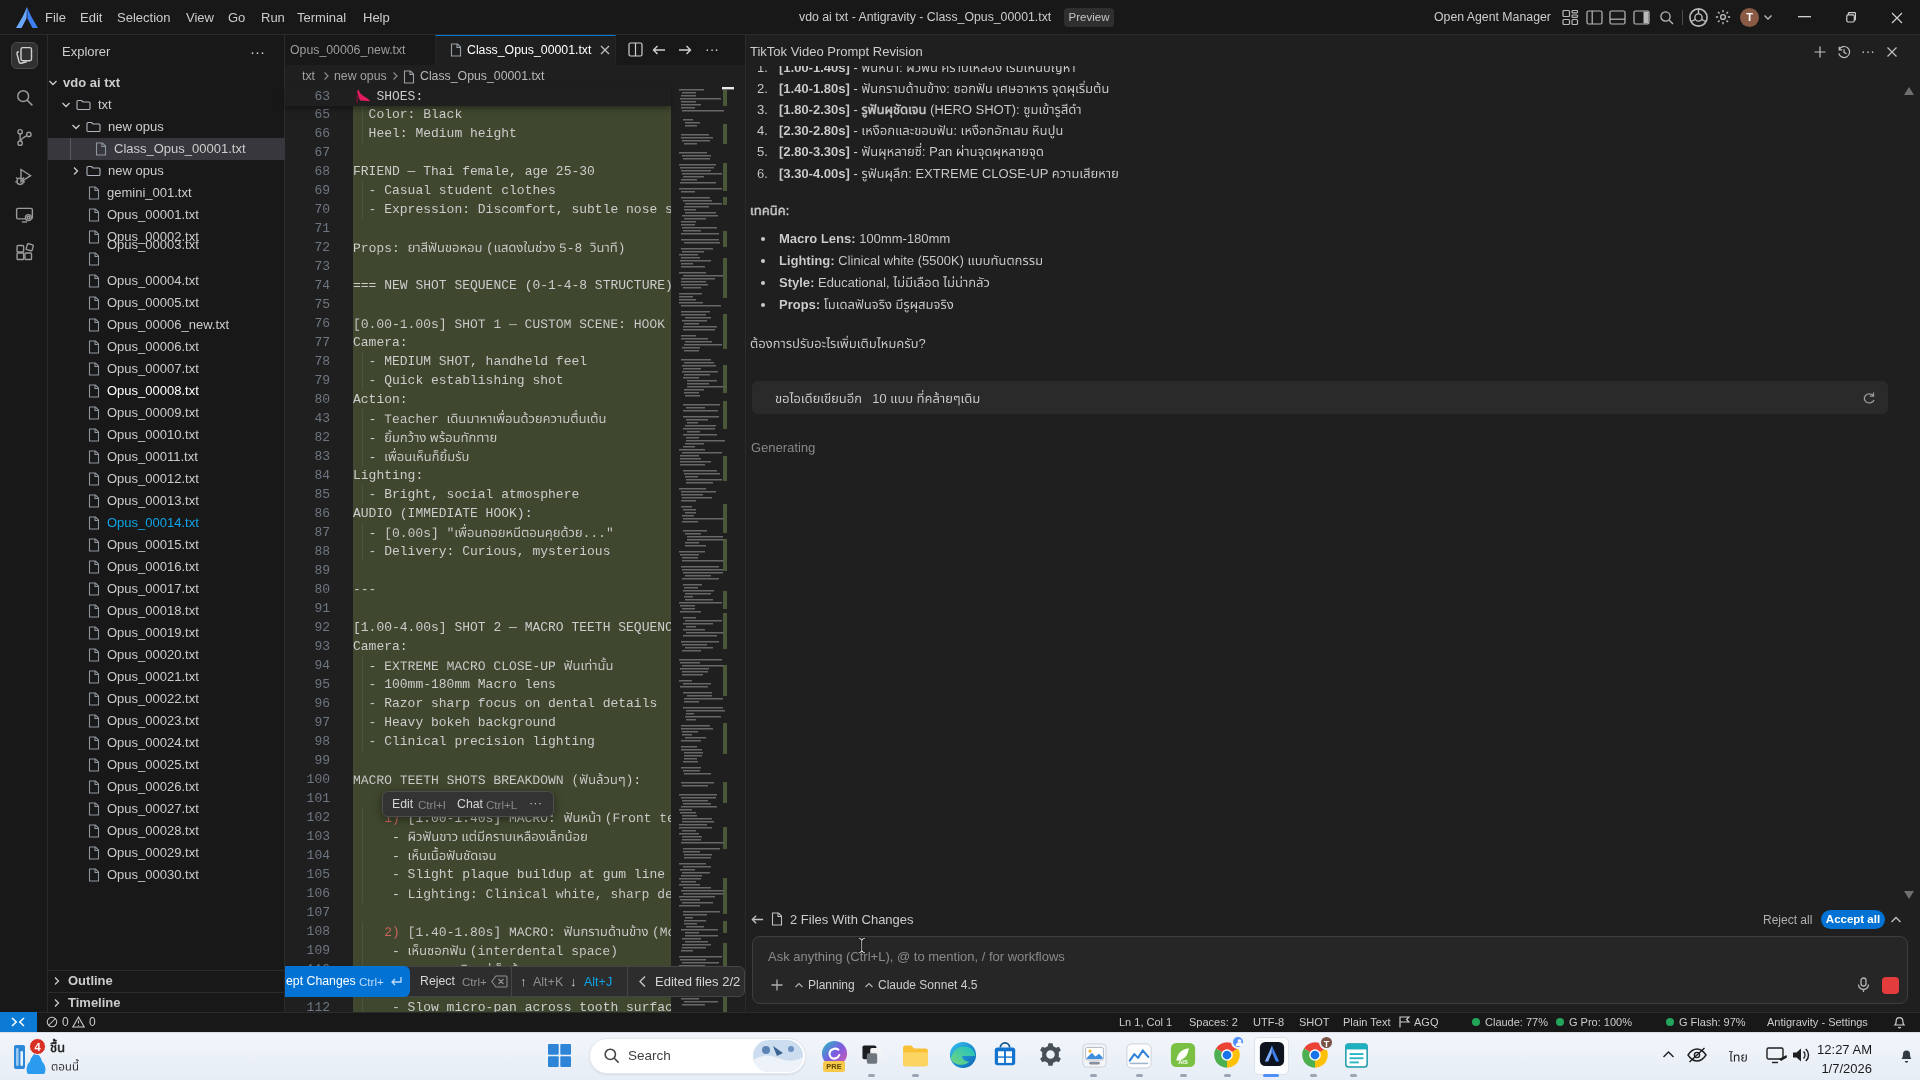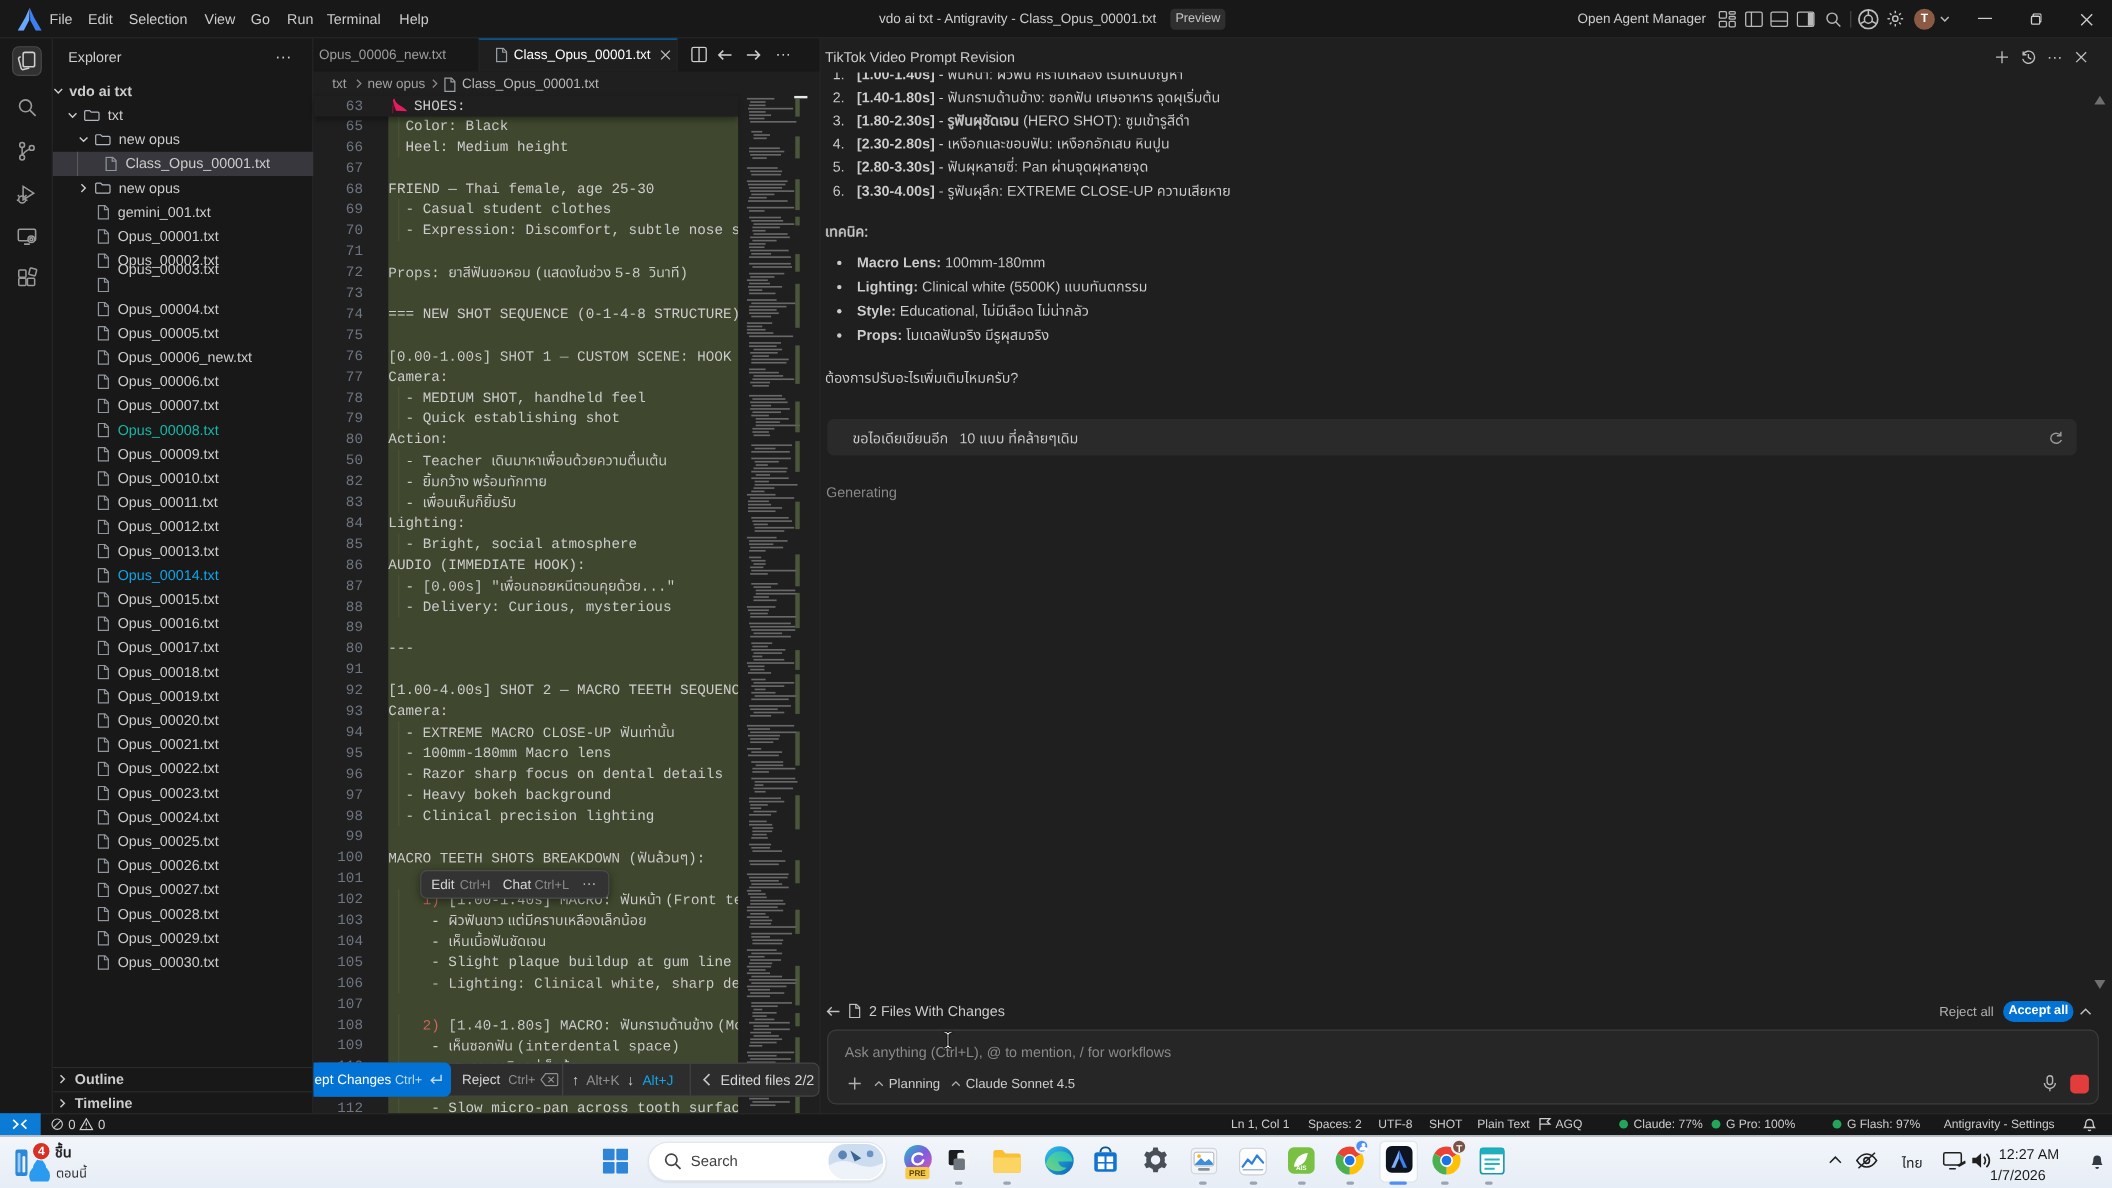--- a/index.html
+++ b/index.html
@@ -368,21 +368,21 @@
 <div style="position:absolute;left:107px;top:335.8px;font:400 13px/21px 'Liberation Sans',sans-serif;color:#cccccc;white-space:pre;letter-spacing:0;">Opus_00006.txt</div>
 <svg class="abs" style="left:88px;top:361.5px" width="12" height="14" viewBox="0 0 12 14" fill="none" stroke="#8f969e" stroke-width="1.1">
     <path d="M1.5 1 L7.5 1 L10.5 4 L10.5 13 L1.5 13 Z"></path>
     <path d="M7 1 L7 4.5 L10.5 4.5"></path>
   </svg>
 <div style="position:absolute;left:107px;top:357.8px;font:400 13px/21px 'Liberation Sans',sans-serif;color:#cccccc;white-space:pre;letter-spacing:0;">Opus_00007.txt</div>
 <svg class="abs" style="left:88px;top:383.5px" width="12" height="14" viewBox="0 0 12 14" fill="none" stroke="#8f969e" stroke-width="1.1">
     <path d="M1.5 1 L7.5 1 L10.5 4 L10.5 13 L1.5 13 Z"></path>
     <path d="M7 1 L7 4.5 L10.5 4.5"></path>
   </svg>
-<div style="position:absolute;left:107px;top:379.8px;font:400 13px/21px 'Liberation Sans',sans-serif;color:#14b8a6;white-space:pre;letter-spacing:0;">Opus_00008.txt</div>
+<div style="position:absolute;left:107px;top:379.8px;font:400 13px/21px 'Liberation Sans',sans-serif;color:#ffffff;white-space:pre;letter-spacing:0;">Opus_00008.txt</div>
 <svg class="abs" style="left:88px;top:405.5px" width="12" height="14" viewBox="0 0 12 14" fill="none" stroke="#8f969e" stroke-width="1.1">
     <path d="M1.5 1 L7.5 1 L10.5 4 L10.5 13 L1.5 13 Z"></path>
     <path d="M7 1 L7 4.5 L10.5 4.5"></path>
   </svg>
 <div style="position:absolute;left:107px;top:401.8px;font:400 13px/21px 'Liberation Sans',sans-serif;color:#cccccc;white-space:pre;letter-spacing:0;">Opus_00009.txt</div>
 <svg class="abs" style="left:88px;top:427.5px" width="12" height="14" viewBox="0 0 12 14" fill="none" stroke="#8f969e" stroke-width="1.1">
     <path d="M1.5 1 L7.5 1 L10.5 4 L10.5 13 L1.5 13 Z"></path>
     <path d="M7 1 L7 4.5 L10.5 4.5"></path>
   </svg>
 <div style="position:absolute;left:107px;top:423.8px;font:400 13px/21px 'Liberation Sans',sans-serif;color:#cccccc;white-space:pre;letter-spacing:0;">Opus_00010.txt</div>
@@ -553,21 +553,21 @@
     <div class="ln" style="top:207.5px">75</div>
     <div class="ln" style="top:226.5px">76</div>
     <div class="ln" style="top:245.5px">77</div>
     <div class="ct" style="top:245.5px">Camera:</div>
     <div class="ln" style="top:264.5px">78</div>
     <div class="ct" style="top:264.5px">  - MEDIUM SHOT, handheld feel</div>
     <div class="ln" style="top:283.5px">79</div>
     <div class="ct" style="top:283.5px">  - Quick establishing shot</div>
     <div class="ln" style="top:302.5px">80</div>
     <div class="ct" style="top:302.5px">Action:</div>
-    <div class="ln" style="top:321.5px">50</div>
+    <div class="ln" style="top:321.5px">43</div>
     <div class="ln" style="top:340.5px">82</div>
     <div class="ln" style="top:359.5px">83</div>
     <div class="ln" style="top:378.5px">84</div>
     <div class="ct" style="top:378.5px">Lighting:</div>
     <div class="ln" style="top:397.5px">85</div>
     <div class="ct" style="top:397.5px">  - Bright, social atmosphere</div>
     <div class="ln" style="top:416.5px">86</div>
     <div class="ct" style="top:416.5px">AUDIO (IMMEDIATE HOOK):</div>
     <div class="ln" style="top:435.5px">87</div>
     <div class="ln" style="top:454.5px">88</div>
@@ -2519,15 +2519,15 @@
 <svg class="abs" style="left:1766px;top:1046px" width="22" height="19" viewBox="0 0 22 19" fill="none" stroke="#1f1f1f" stroke-width="1.4">
     <rect x="1" y="2" width="16" height="11" rx="1.5"></rect>
     <path d="M6 16.5 L12 16.5"></path>
     <path d="M13 13 L20.5 9 L21 11.5 L15 15 Z" fill="#1f1f1f" stroke="none"></path>
   </svg>
 <svg class="abs" style="left:1791px;top:1046px" width="21" height="18" viewBox="0 0 21 18" fill="#1f1f1f">
     <path d="M2 6.5 L5.5 6.5 L10 2.5 L10 15.5 L5.5 11.5 L2 11.5 Z"></path>
     <path d="M12.5 5.5 A 5 5 0 0 1 12.5 12.5 M14.8 3 A 8 8 0 0 1 14.8 15" fill="none" stroke="#1f1f1f" stroke-width="1.5"></path>
   </svg>
 <div style="position:absolute;left:1797px;top:1039.3px;font:400 13px/21px 'Liberation Sans';color:#1b1b1b;white-space:pre;letter-spacing:0;width:75px;text-align:right">12:27 AM</div>
-<div style="position:absolute;left:1797px;top:1058.3px;font:400 13px/21px 'Liberation Sans';color:#1b1b1b;white-space:pre;letter-spacing:0;width:75px;text-align:center">1/7/2026</div>
+<div style="position:absolute;left:1797px;top:1058.3px;font:400 13px/21px 'Liberation Sans';color:#1b1b1b;white-space:pre;letter-spacing:0;width:75px;text-align:right">1/7/2026</div>
 <svg class="abs" style="left:1898px;top:1046px" width="17" height="19" viewBox="0 0 17 19" fill="#333a42">
     <path d="M3.5 13 C4.6 11.8 5 10 5 8 A3.5 3.5 0 0 1 12 8 C12 10 12.4 11.8 13.5 13 Z M6.8 15 A1.7 1.7 0 0 0 10.2 15"></path>
   </svg>
 </body></html>

